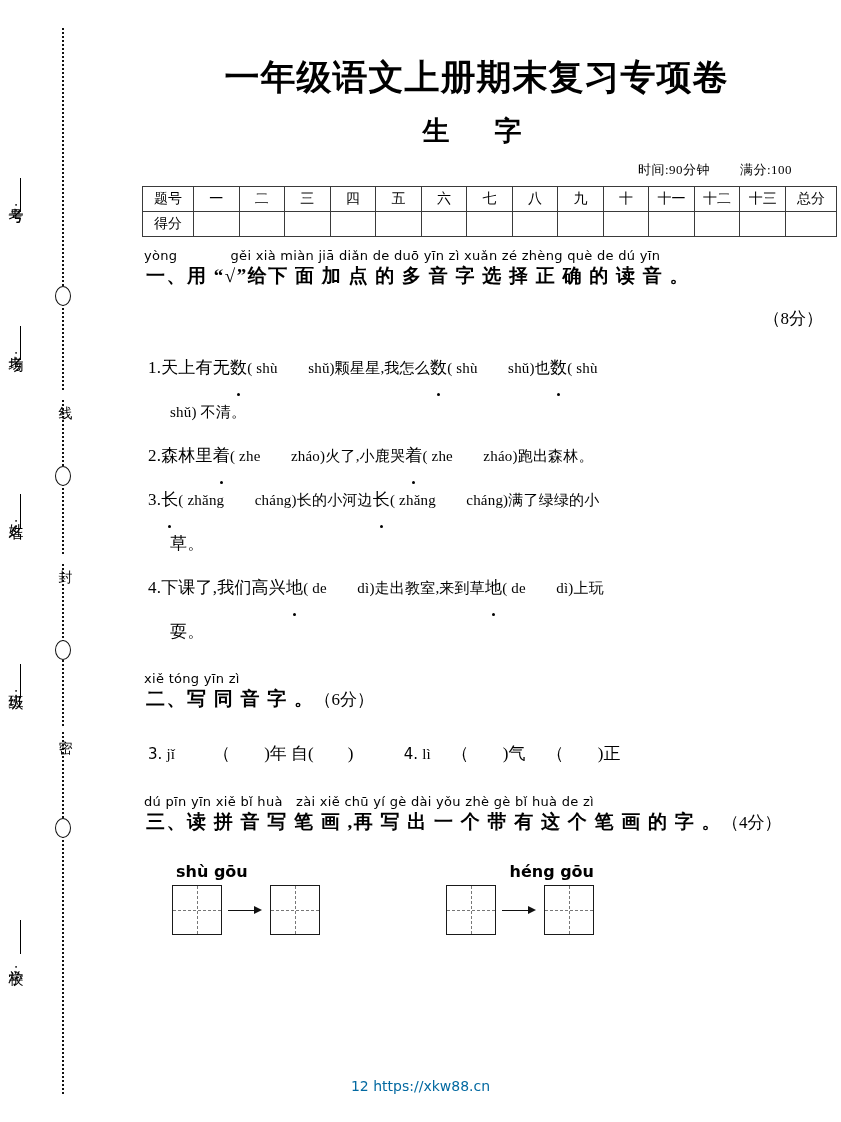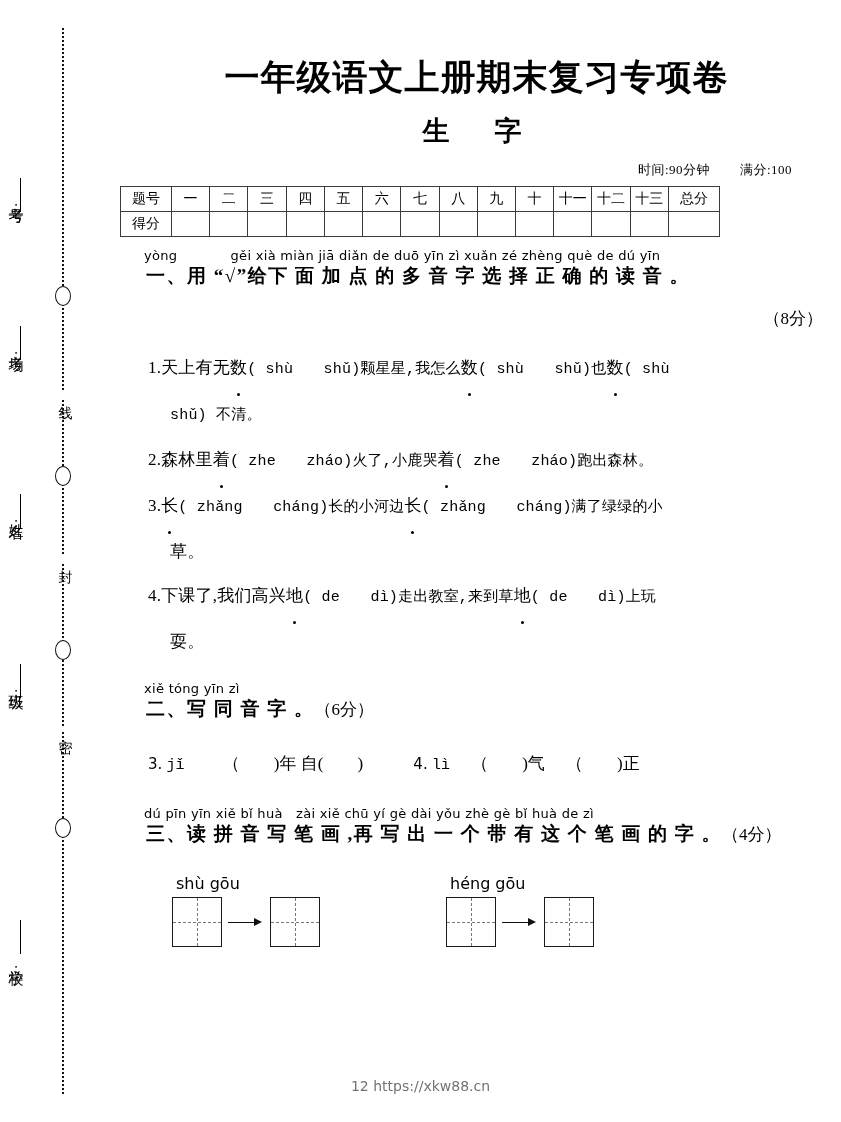--- a/index.html
+++ b/index.html
@@ -104,22 +104,23 @@
   }
   .meta-line span { margin-left: 26px; }
 
   
   .score-table-wrap {
     margin: 7px 0 0 8px;
     width: 695px;
   }
   table.score-table {
     border-collapse: collapse;
-    width: 600px;
+    width: 695px;
     table-layout: fixed;
+    margin-left: 22px;
   }
   table.score-table td {
     border: 1px solid #3a3a3a;
     height: 22px;
     text-align: center;
     font-size: 14px;
     padding: 1px 0;
   }
   table.score-table td.head-label {
     width: 50px;
@@ -178,21 +179,21 @@
     position: absolute;
     left: 50%;
     bottom: -6px;
     width: 3px;
     height: 3px;
     margin-left: -1.5px;
     border-radius: 50%;
     background: #000;
   }
   .py {
-    font-family: Liberation Mono, monospace;
+    font-family: Liberation Serif, serif;
     font-size: 15px;
   }
 
   
   .s2-list { margin: 20px 0 0 34px; }
   .s2-row {
     font-size: 17px;
     line-height: 42px;
     white-space: nowrap;
   }
@@ -208,20 +209,21 @@
   .stroke-group {
     position: absolute;
     top: 0;
   }
   .stroke-label {
     font-family: "DejaVu Sans", "Liberation Sans", sans-serif;
     font-size: 16px;
     margin-left: 4px;
     margin-bottom: 4px;
     white-space: nowrap;
+    font-weight: bold;
   }
   .grid-row {
     display: flex;
     align-items: center;
   }
   .tianzi {
     width: 50px;
     height: 50px;
     border: 1.3px solid #1a1a1a;
     position: relative;
@@ -270,21 +272,21 @@
   }
 
   .watermark {
     position: absolute;
     left: 0;
     right: 0;
     bottom: 28px;
     text-align: center;
     font-family: "DejaVu Sans", "Liberation Sans", sans-serif;
     font-size: 14px;
-    color: #737373;
+    color: #0369a1;
   }
 </style>
 </head>
 <body>
 
 <div id="page">
 
   <div class="margin-strip">
     <div class="vline" style="top:178px;height:34px;"></div>
     <div class="vfield" style="top:196px;">考号:</div>
@@ -408,21 +410,21 @@
       <div class="stroke-area">
         <div class="stroke-group" style="left:58px;">
           <div class="stroke-label">shù gōu</div>
           <div class="grid-row">
             <div class="tianzi"></div>
             <div class="arrow"></div>
             <div class="tianzi"></div>
           </div>
         </div>
 
-        <div class="stroke-group" style="left:332px;">
+        <div class="stroke-group" style="left:332px;text-align:right;">
           <div class="stroke-label">héng gōu</div>
           <div class="grid-row">
             <div class="tianzi"></div>
             <div class="arrow"></div>
             <div class="tianzi"></div>
           </div>
         </div>
       </div>
     </div>
 

